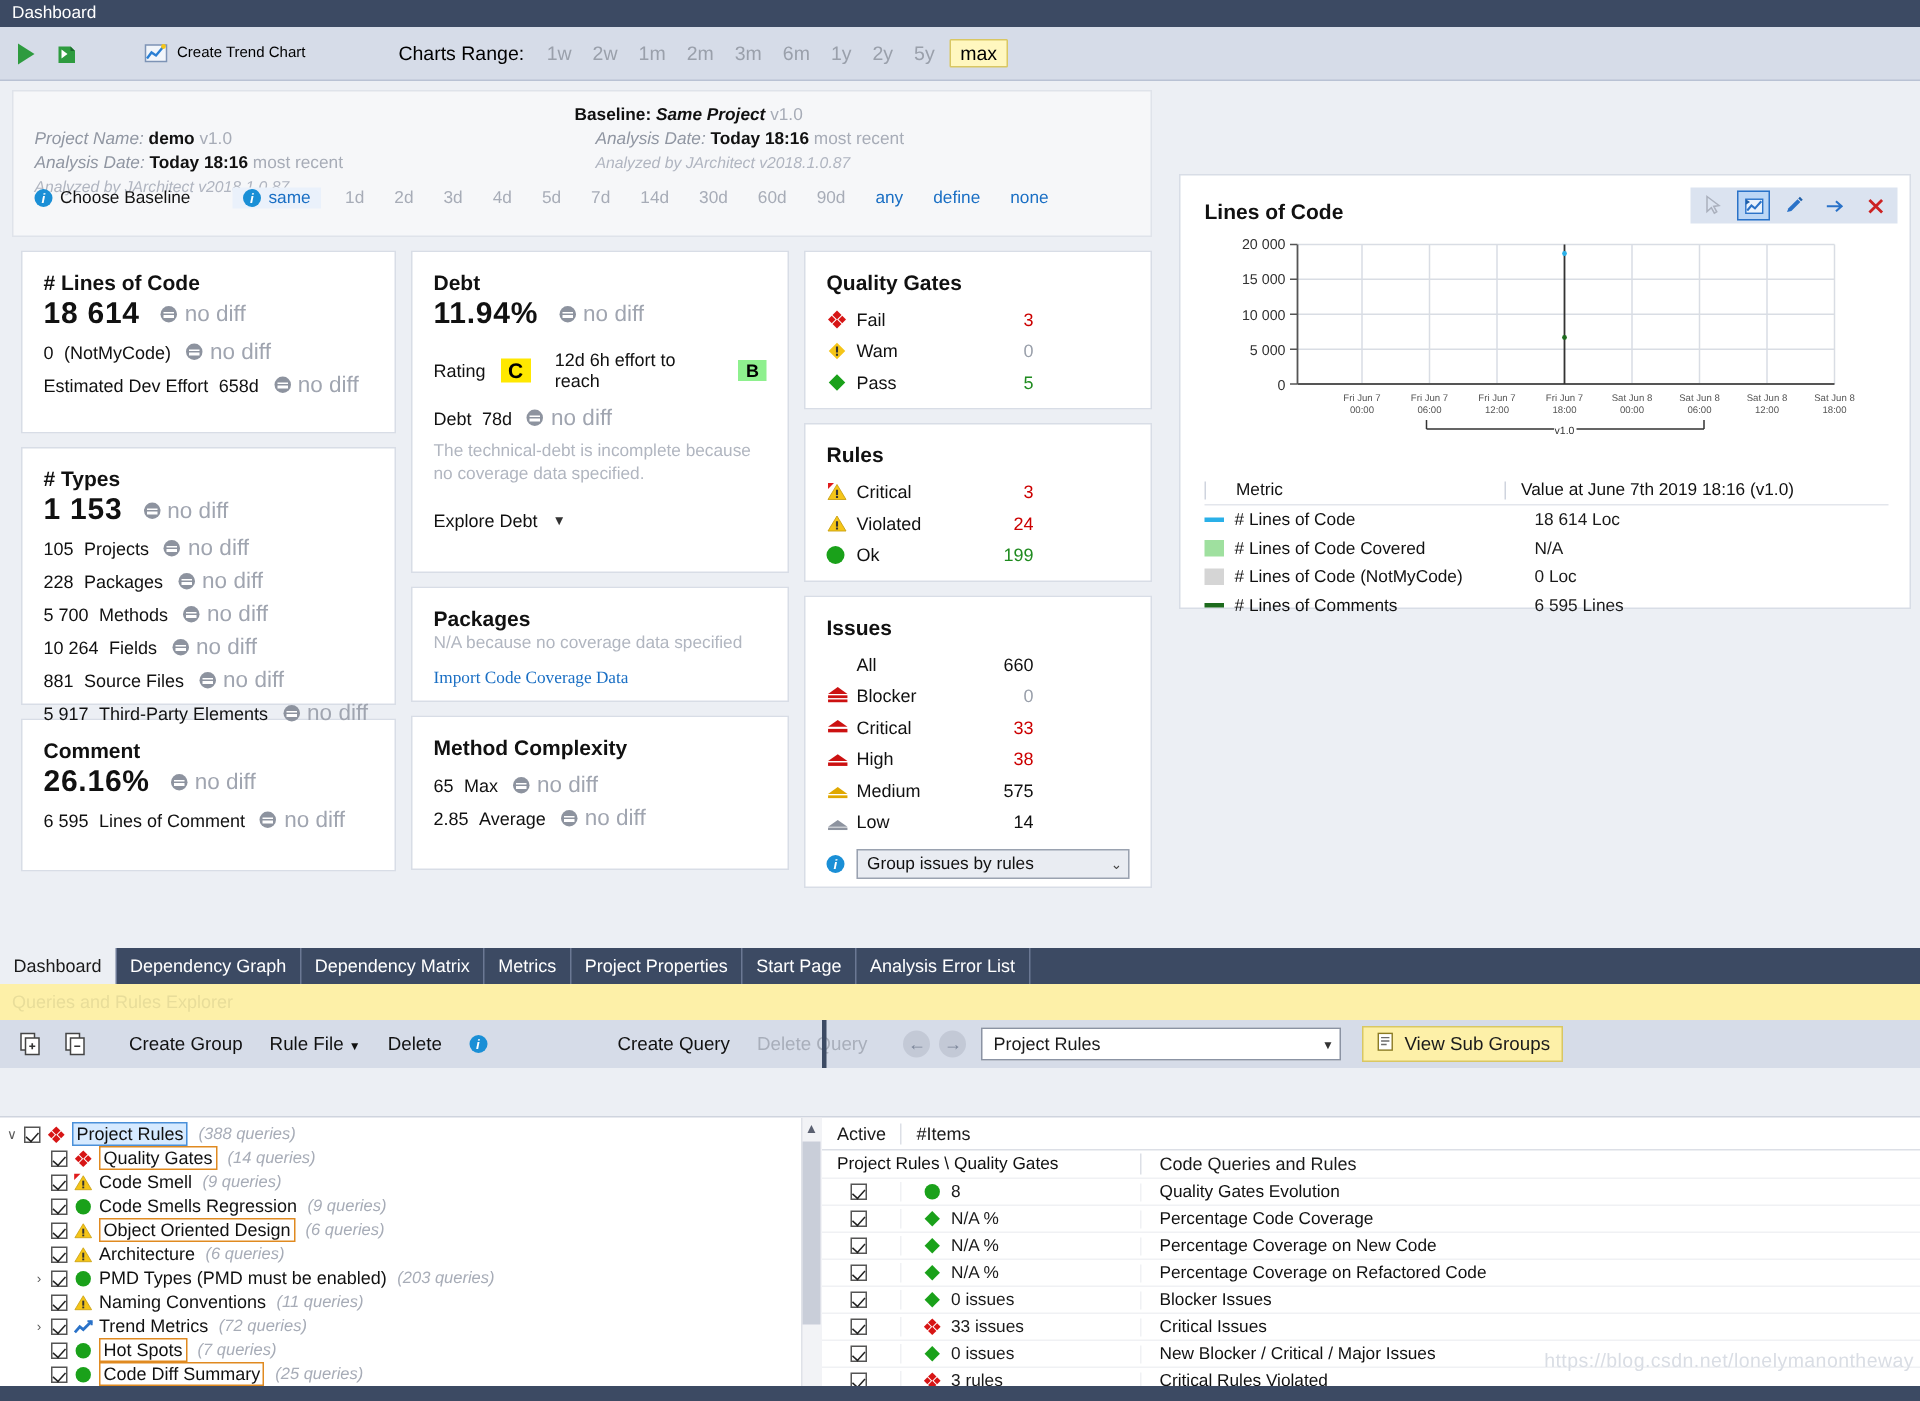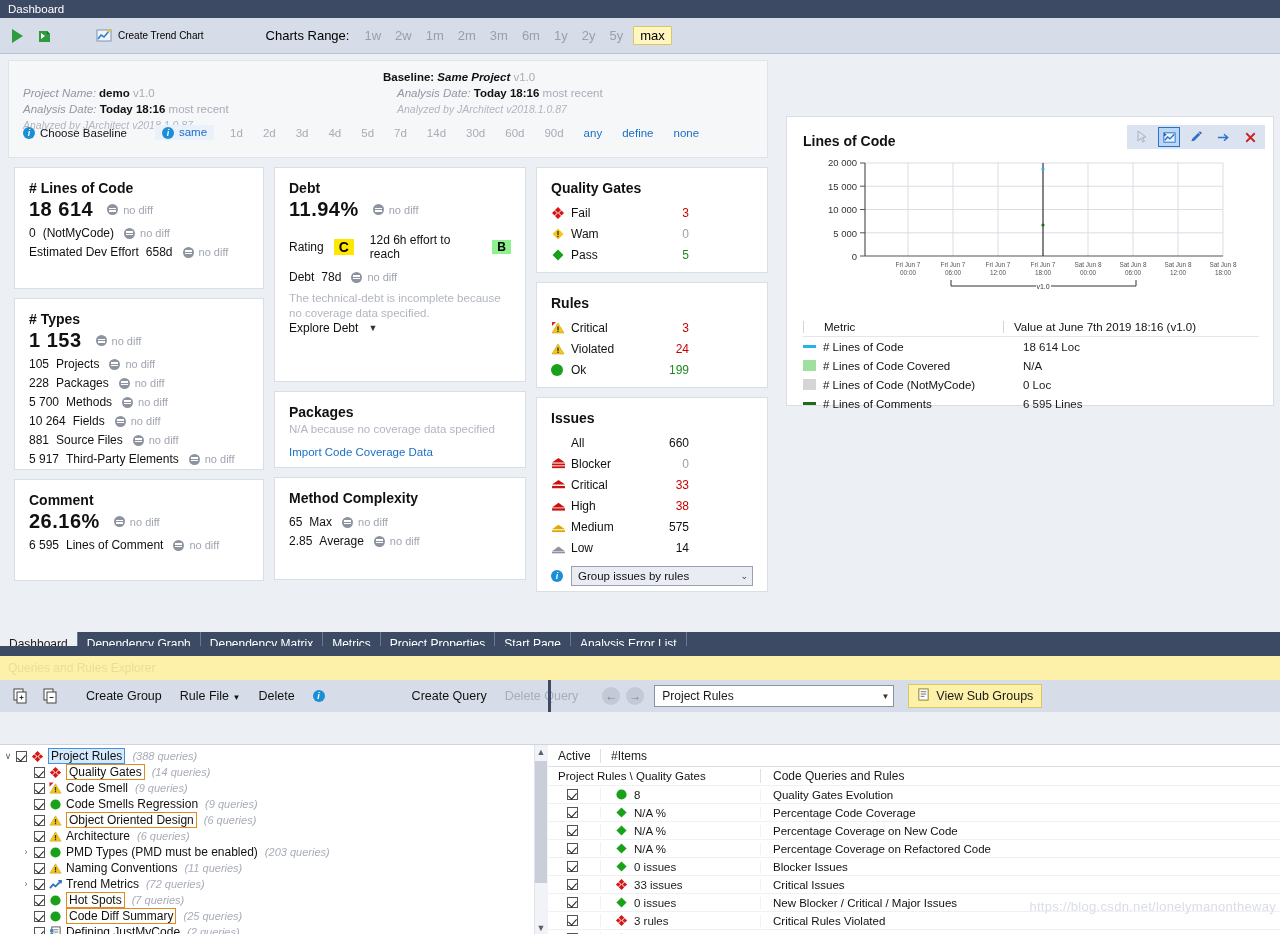--- a/index.html
+++ b/index.html
@@ -3,21 +3,21 @@
 <meta charset="utf-8">
 <style>
   * { box-sizing: border-box; }
   html, body { margin:0; padding:0; }
   body {
     width:1280px; height:934px; overflow:hidden;
     font-family:"Liberation Sans", sans-serif;
     font-size:12px; color:#1a1a1a;
     background:#3c4a63;
   }
-  .app { position:relative; width:1280px; height:656px; background:#3c4a63; }
+  .app { position:relative; width:1280px; height:934px; background:#3c4a63; }
 
   
   .titlebar {
     height:18px; background:#3c4a63; color:#ffffff;
     font-size:11.5px; padding-left:8px; line-height:18px;
   }
 
   
   .toolbar {
     position:absolute; top:18px; left:0; width:1280px; height:36px;
@@ -70,37 +70,37 @@
   .col { position:absolute; }
   .card {
     background:#ffffff; border:1px solid #d8dde6; margin-bottom:9px;
     padding:12px 14px 14px 14px;
   }
   .card h3 { margin:0 0 2px 0; font-size:14px; font-weight:bold; color:#111; }
   .big { font-size:20px; font-weight:bold; color:#111; letter-spacing:.5px; }
   .row { display:flex; align-items:center; font-size:12px; color:#111; margin-top:5px; }
   .row .v { margin-right:7px; }
   .row .n { margin-right:10px; }
-  .nodiff { color:#a0a5b0; display:inline-flex; align-items:center; font-size:11px; }
+  .nodiff { color:#a0a5b0; display:inline-flex; align-items:center; font-size:15px; }
   .eqic {
     display:inline-block; width:11px; height:11px; border-radius:50%;
     background:#8d939f; margin-right:5px; position:relative;
   }
   .eqic:before, .eqic:after {
     content:""; position:absolute; left:2px; width:7px; height:1.5px; background:#fff;
   }
   .eqic:before { top:3.5px; } .eqic:after { top:6px; }
   .firstline { display:flex; align-items:center; gap:14px; margin-top:1px; }
 
   .badge { display:inline-block; padding:0 5px; font-weight:bold; font-size:14px; }
   .badge.c { background:#ffe800; color:#000; }
   .badge.b { background:#8ef08e; color:#000; font-size:12px; }
 
   .small-muted { color:#b1b6c0; font-size:11.5px; line-height:15px; margin-top:7px; }
-  .linkblue { color:#1a6fc4; font-size:11.5px; }
+  .linkblue { color:#1a6fc4; font-size:11.5px;font-family:Liberation Serif, serif; }
 
   
   .klist { margin-top:6px; }
   .kitem { display:flex; align-items:center; height:21px; font-size:12px; }
   .kicon { width:20px; display:flex; justify-content:flex-start; align-items:center; }
   .kname { width:78px; color:#111; }
   .kval { width:40px; text-align:right; }
   .red { color:#cc0000; } .green { color:#1f8b1f; } .grey { color:#9aa0ab; } .black { color:#111; }
   .circle { width:12px;height:12px;border-radius:50%;background:#1aa11a;display:inline-block;}
   .sev { width:15px; height:12px; display:block; }
@@ -426,21 +426,21 @@
         </div>
         <div class="row" style="margin-top:9px">
           <span class="v">Debt</span>
           <span class="n">78d</span>
           <span class="nodiff">
               <span class="eqic"></span>
               <span>no diff</span>
             </span>
         </div>
         <div class="small-muted">The technical-debt is incomplete because no coverage data specified.</div>
-        <div class="row" style="margin-top:0">
+        <div class="row" style="margin-top:16px">
           <span>Explore Debt</span>
           <span style="margin-left:10px; font-size:9px; color:#333">▼</span>
         </div>
       </div>
 
       <div class="card" style="height:77px">
         <h3>Packages</h3>
         <div class="small-muted" style="margin-top:1px">N/A because no coverage data specified</div>
         <div class="linkblue" style="margin-top:9px">Import Code Coverage Data</div>
       </div>

